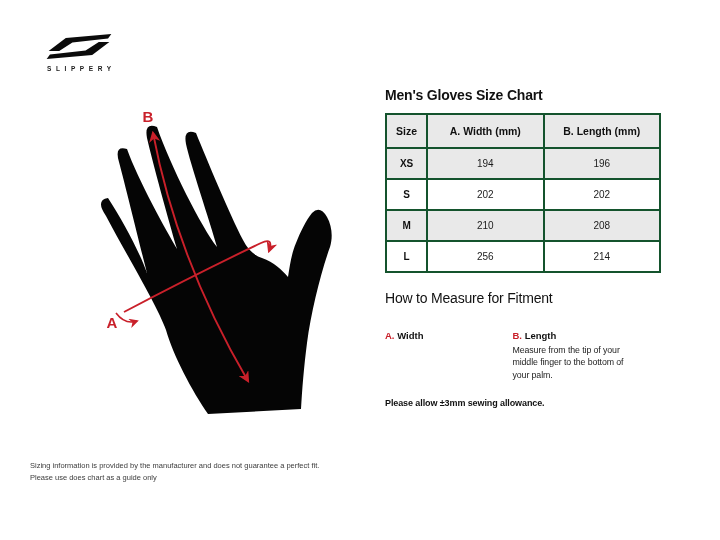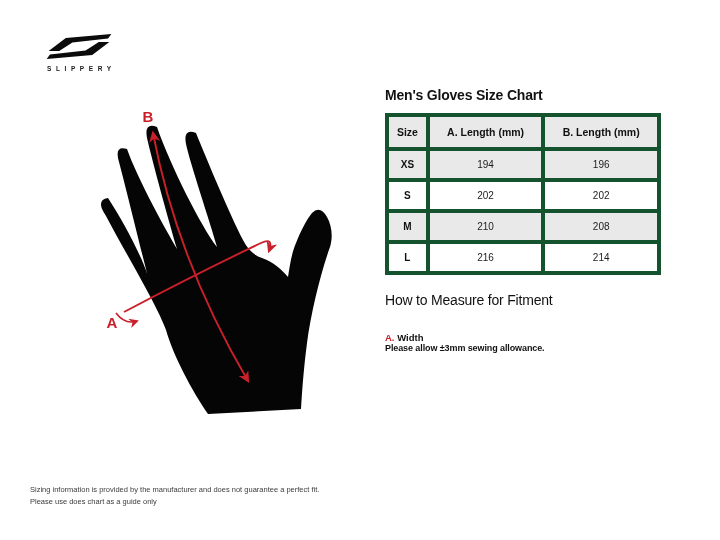--- a/index.html
+++ b/index.html
@@ -14,40 +14,40 @@
                 letter-spacing:4.6px; color:#1a1a1a; }
 
   
   .hand-figure { position:absolute; left:80px; top:100px; }
 
   
   .right-col { position:absolute; left:357px; top:87px; width:276px;padding-left:28px; }
   .chart-title { font-size:14px; font-weight:bold; letter-spacing:-0.2px; }
   table.size-table { width:276px; border-collapse:collapse; margin-top:10px;
                      font-size:10px; table-layout:fixed; }
-  table.size-table th, table.size-table td { border:4px solid #14532d; text-align:center; vertical-align:middle; }
+  table.size-table th, table.size-table td { border:2px solid #14532d; text-align:center; vertical-align:middle; }
   table.size-table th { height:34px; background:#e9e9e9; font-size:10.5px; font-weight:bold; }
   table.size-table td { height:31px; font-weight:normal; color:#1c1c1c;margin-left:13px; }
   table.size-table td.size-cell { font-weight:bold; color:#111; }
   table.size-table col.c-size { width:15%; }
   table.size-table col.c-val { width:42.5%; }
   tbody tr:nth-child(odd) td { background:#e9e9e9; }
   tbody tr:nth-child(even) td { background:#ffffff; }
 
   .measure-sec { margin-top:17px; }
   .measure-title { font-size:14px; font-weight:normal; letter-spacing:-0.2px; }
   .measure-cols { display:flex; gap:7px; margin-top:24px; }
   .measure-col { width:140px; }
   .measure-label { font-size:9.5px; font-weight:bold; }
   .measure-key { color:#c9202a; }
   .measure-desc { margin-top:3px; font-size:8.8px; line-height:1.42; color:#1d1d1d; letter-spacing:-0.1px; }
-  .allowance-note { font-size:9px; font-weight:bold; letter-spacing:-0.1px; }
+  .allowance-note { margin-top:17px; font-size:9px; font-weight:bold; letter-spacing:-0.1px; }
 
   
-  .footer-note { position:absolute; left:30px; top:484px; font-size:7.5px; line-height:1.55; color:#3c3c3c; }
+  .footer-note { position:absolute; left:30px; top:460px; font-size:7.5px; line-height:1.55; color:#3c3c3c; }
 </style>
 </head>
 <body>
 
 <div class="page">
 
   <div class="logo">
     <svg width="66" height="27" viewBox="0 0 200 80">
       <path d="M198 2 L60 14 L8 54 L40 54 L80 28 L188 16 Z" fill="#0b0b0b"></path>
       <path d="M2 78 L140 66 L192 26 L160 26 L120 52 L12 64 Z" fill="#0b0b0b"></path>
@@ -100,21 +100,21 @@
 
     <table class="size-table">
       <colgroup>
           <col class="c-size">
           <col class="c-val">
           <col class="c-val">
         </colgroup>
       <thead>
         <tr>
           <th>Size</th>
-          <th>A. Length (mm)</th>
+          <th>A. Width (mm)</th>
           <th>B. Length (mm)</th>
         </tr>
       </thead>
       <tbody>
         <tr>
           <td class="size-cell">XS</td>
           <td>194</td>
           <td>196</td>
         </tr>
         <tr>
@@ -122,35 +122,42 @@
           <td>202</td>
           <td>202</td>
         </tr>
         <tr>
           <td class="size-cell">M</td>
           <td>210</td>
           <td>208</td>
         </tr>
         <tr>
           <td class="size-cell">L</td>
-          <td>216</td>
+          <td>256</td>
           <td>214</td>
         </tr>
       </tbody>
     </table>
 
     <div class="measure-sec">
       <div class="measure-title">How to Measure for Fitment</div>
       <div class="measure-cols">
         <div class="measure-col">
           <div class="measure-label">
             <span class="measure-key">A.</span>
             <span>Width</span>
           </div>
         </div>
+        <div class="measure-col">
+          <div class="measure-label">
+            <span class="measure-key">B.</span>
+            <span>Length</span>
+          </div>
+          <div class="measure-desc">Measure from the tip of your middle finger to the bottom of your palm.</div>
+        </div>
       </div>
       <div class="allowance-note">Please allow ±3mm sewing allowance.</div>
     </div>
   </div>
 
   <div class="footer-note">
     <div>Sizing information is provided by the manufacturer and does not guarantee a perfect fit.</div>
     <div>Please use does chart as a guide only</div>
   </div>
 

